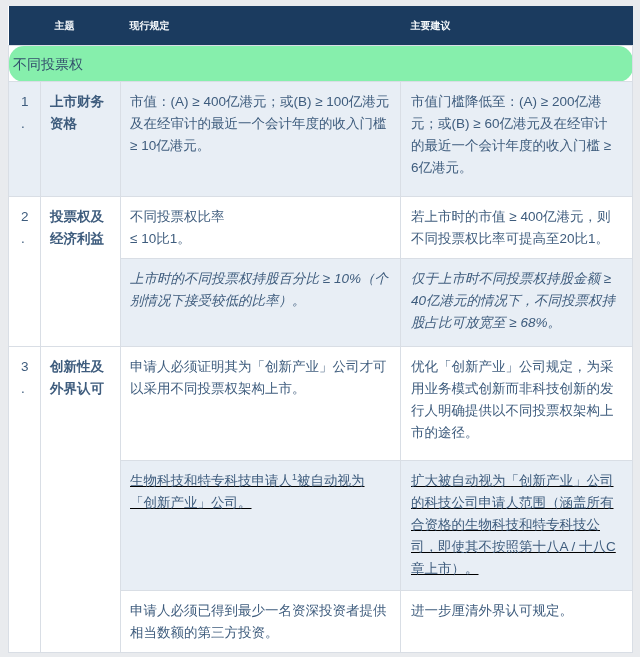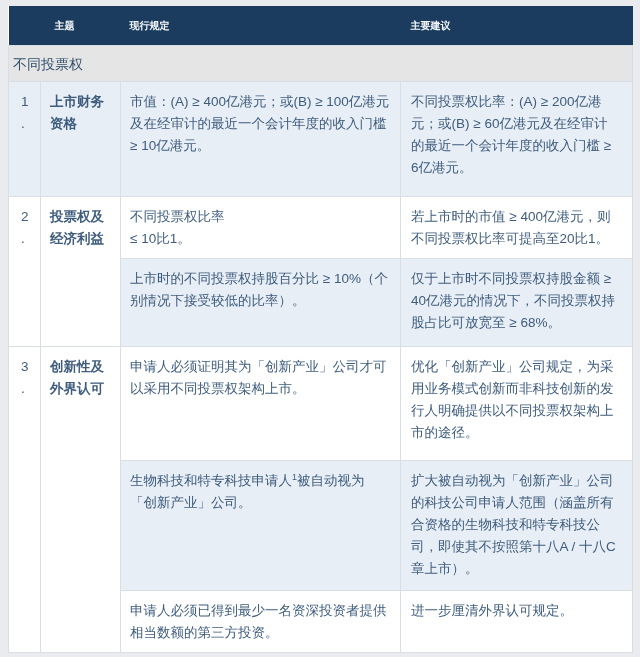--- a/index.html
+++ b/index.html
@@ -48,38 +48,39 @@
     font-size: 13.5px;
     line-height: 22px;
     padding: 9px 10px 8px 9px;
     white-space: pre-line;
     word-break: break-word;
   }
   td.section {
     color: #33506c;
     font-size: 14px;
     padding: 7px 6px 6px 4px;
-    background: #e5e5e5;
+    background: #86efac;
+    border-radius: 15px;
   }
   td.num   { padding-left: 12px; }
   td.topic { padding-right: 6px; font-weight: bold; }
   td.cur   { padding-left: 9px;  padding-right: 10px; }
   td.pro   { padding-left: 10px; padding-right: 12px; }
 
   .bg-s { background: #e8eef5; }
   .bg-w { background: #ffffff; }
 
   sup { font-size: 9px; line-height: 0; }
 
   tr.r-sec { height: 35px; }
   tr.r1a   { height: 115px; }
   tr.r2a   { height: 60px; }
-  tr.r2b   { height: 88px; }
+  tr.r2b   { height: 88px; font-style: italic; }
   tr.r3a   { height: 114px; }
-  tr.r3b   { height: 130px; }
+  tr.r3b   { height: 130px; text-decoration: underline; }
   tr.r3c   { height: 61px; }
 </style>
 </head>
 <body>
 
 <div class="table-wrap">
   <table class="consult">
     <colgroup>
       <col class="c-num">
         <col class="c-top">
@@ -96,21 +97,21 @@
     </tr>
 
     <tr class="r-sec">
       <td class="section" colspan="4">不同投票权</td>
     </tr>
 
     <tr class="r1a">
       <td class="num bg-s">1.</td>
       <td class="topic bg-s">上市财务资格</td>
       <td class="cur bg-s">市值：(A) ≥ 400亿港元；或(B) ≥ 100亿港元及在经审计的最近一个会计年度的收入门槛 ≥ 10亿港元。</td>
-      <td class="pro bg-s">不同投票权比率：(A) ≥ 200亿港元；或(B) ≥ 60亿港元及在经审计的最近一个会计年度的收入门槛 ≥ 6亿港元。</td>
+      <td class="pro bg-s">市值门槛降低至：(A) ≥ 200亿港元；或(B) ≥ 60亿港元及在经审计的最近一个会计年度的收入门槛 ≥ 6亿港元。</td>
     </tr>
 
     <tr class="r2a">
       <td class="num bg-w" rowspan="2">2.</td>
       <td class="topic bg-w" rowspan="2">投票权及经济利益</td>
       <td class="cur bg-w">不同投票权比率
 ≤ 10比1。</td>
       <td class="pro bg-w">若上市时的市值 ≥ 400亿港元，则不同投票权比率可提高至20比1。</td>
     </tr>
     <tr class="r2b">

